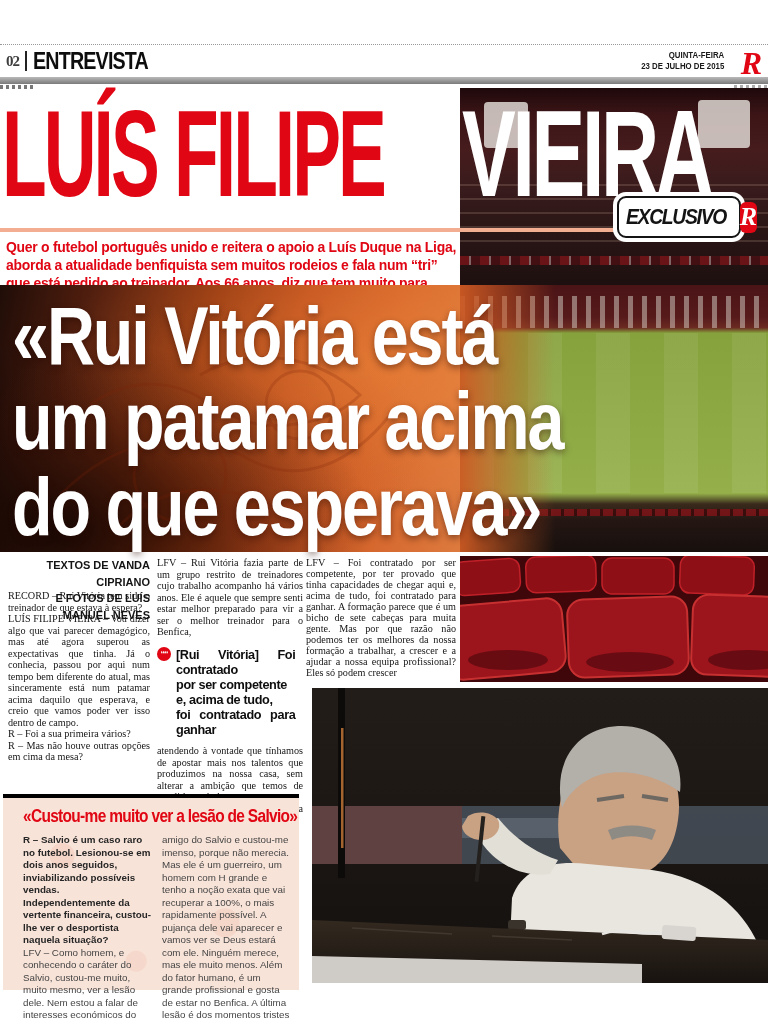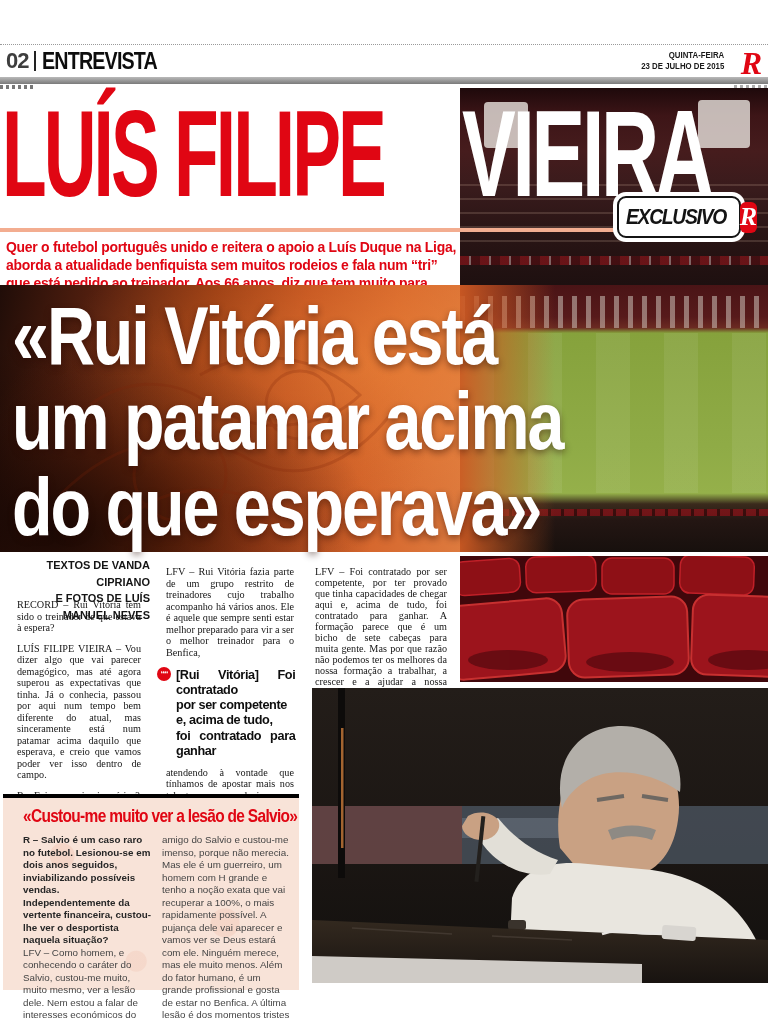--- a/index.html
+++ b/index.html
@@ -6,21 +6,21 @@
   html,body { background:#e9e9e9; }
   .page {
     position:relative; width:768px; height:1024px; margin:0 auto;
     background:#fff; overflow:hidden;
     font-family:"Liberation Serif", serif; color:#111;
   }
   
   .top-dotted { position:absolute; top:44px; left:0; width:768px; border-top:1px dotted #9a9a9a; }
   .masthead { position:absolute; top:47px; left:0; width:768px; height:30px; }
   .mh-left { position:absolute; left:6px; top:0; display:flex; align-items:center; gap:6px; }
-  .page-num { font-family:Liberation Sans, sans-serif; font-weight:bold; font-size:22px; color:#3e3e3e; letter-spacing:-1px; }
+  .page-num { font-family:Liberation Serif, serif; font-weight:bold; font-size:15px; color:#3e3e3e; letter-spacing:-1px; }
   .mh-divider { width:2px; height:20px; background:#222; }
   .section-title { font-family:"Liberation Sans",sans-serif; font-weight:900; font-size:24px; color:#0d0d0d;
     letter-spacing:-1px; transform:scaleX(0.82); transform-origin:left center; }
   .mh-right { position:absolute; right:44px; top:3px; text-align:right;
     font-family:"Liberation Sans",sans-serif; font-weight:bold; font-size:8.5px; line-height:1.35; color:#1a1a1a;
     transform:scaleX(0.92); transform-origin:right center; }
   .mh-logo { position:absolute; right:6px; top:-2px; font-family:"Liberation Serif",serif;
     font-weight:bold; font-style:italic; font-size:32px; color:#e00613; }
   .gray-bar { position:absolute; top:77px; left:0; width:768px; height:7px;
     background:linear-gradient(180deg,#b9b9b9,#7a7a7a); }
@@ -88,21 +88,21 @@
   
   .byline { position:absolute; left:8px; top:557px; width:142px;
     font-family:"Liberation Sans",sans-serif; font-weight:bold; font-size:11px; line-height:1.5;
     color:#141414; text-align:right; }
   .byline .l2 { display:flex; gap:4px; }
   .byline .rule { flex:1; border-top:1px solid #141414; height:0; }
   .col { position:absolute; font-size:10.2px; line-height:1.13; text-align:justify; color:#151515; }
   .col1 { left:8px; top:590px; width:142px; }
   .col2 { left:157px; top:557px; width:146px; }
   .col3 { left:306px; top:557px; width:150px; line-height:1.08; }
-  .body-p { margin:9px; }
+  .body-p { margin:0; }
   .body-p.q { font-weight:normal; }
   .pullquote { display:flex; gap:5px; margin:9px 0 8px 0; }
   .pq-icon { flex:0 0 auto; width:14px; height:14px; border-radius:50%; background:#e00613; color:#fff;
     font-family:"Liberation Sans",sans-serif; font-weight:bold; font-size:9px; line-height:15px;
     text-align:center; letter-spacing:-1px; }
   .pq-text { font-family:"Liberation Sans",sans-serif; font-weight:bold; font-size:13.5px; line-height:1.12;
     letter-spacing:-0.4px; color:#0e0e0e; white-space:pre-line; transform:scaleX(0.94); transform-origin:left top; }
 
   
   .photo-seats { position:absolute; left:460px; top:556px; width:308px; height:126px; overflow:hidden; background:#3f070b; }

